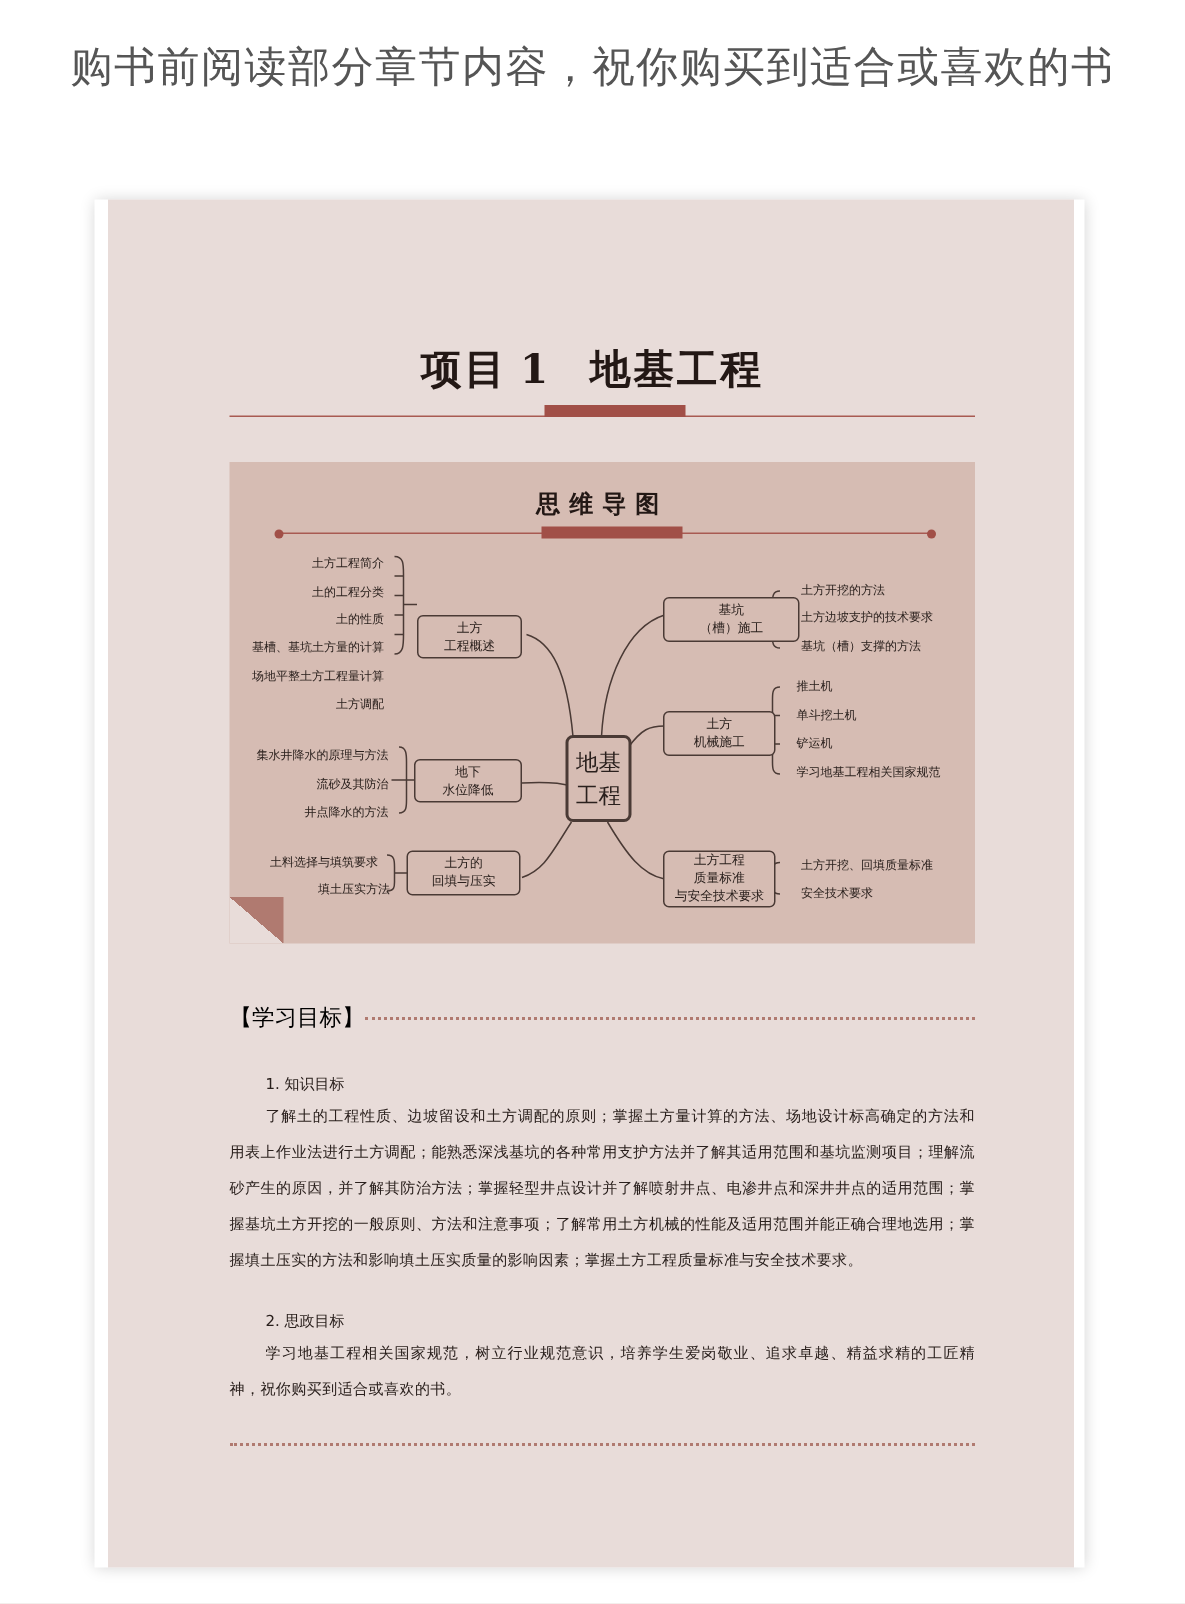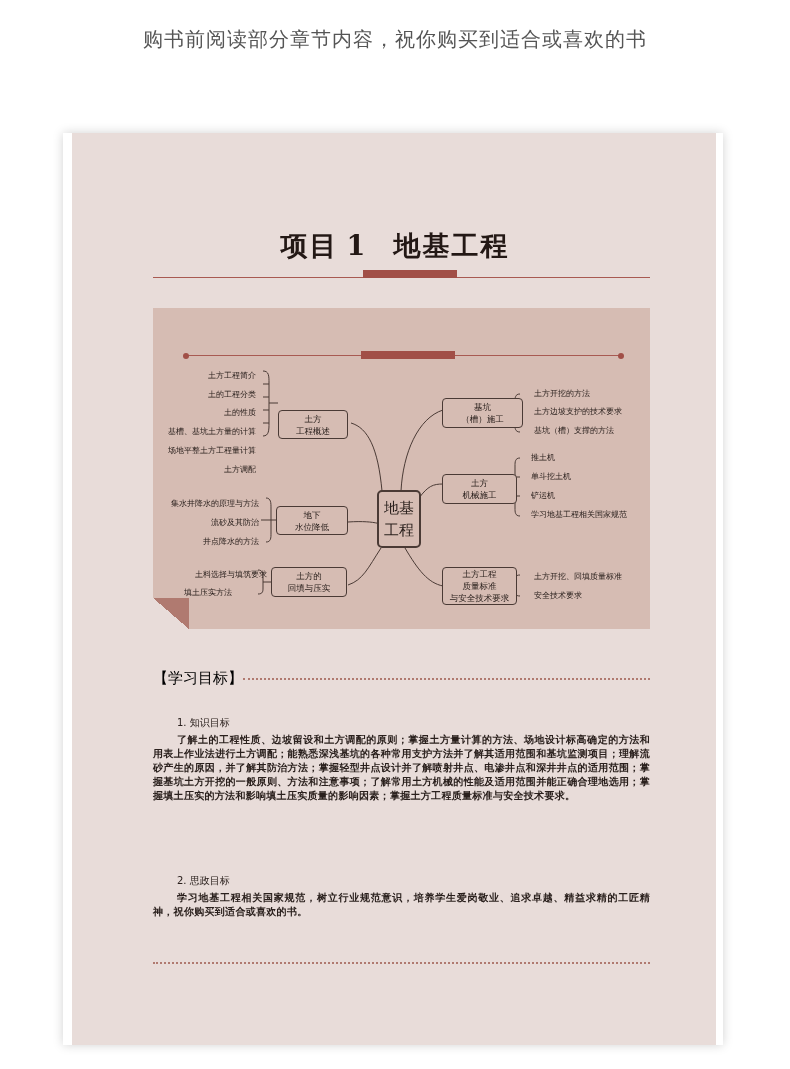--- a/index.html
+++ b/index.html
@@ -2,21 +2,21 @@
 <html><head>
 <meta charset="utf-8">
 <style>
   html, body { margin: 0; padding: 0; }
   body {
     width: 790px; height: 1069px; background: #ffffff; position: relative; overflow: hidden;
     font-family: "DejaVu Sans", "Liberation Sans", sans-serif;
   }
   .top-caption {
     position: absolute; left: 0; top: 26px; width: 790px; text-align: center;
-    font-size: 20px; color: #555555; letter-spacing: 1px;
+    font-size: 28px; color: #555555; letter-spacing: 1px;
   }
   .card {
     position: absolute; left: 63px; top: 133px; width: 660px; height: 912px;
     background: #ffffff; box-shadow: 0 0 10px rgba(0,0,0,0.18);
   }
   .page {
     position: absolute; left: 72px; top: 133px; width: 644px; height: 912px;
     background: #e8dcd9;
   }
   .chapter-title {
@@ -57,40 +57,41 @@
   }
   svg.links { position: absolute; left: 0; top: 0; }
   .section-head {
     position: absolute; left: 153px; top: 669px; font-size: 15px; color: #000000;
   }
   .dots {
     position: absolute; height: 0; border-top: 2px dotted #b07a70;
   }
   .body-text {
     position: absolute; left: 153px; width: 497px; font-size: 10px; color: #2a201d;
-    line-height: 14px; text-align: justify; letter-spacing: 0.3px; font-weight: bold;
+    line-height: 24px; text-align: justify; letter-spacing: 0.3px;
   }
   .sub-head { position: absolute; left: 177px; font-size: 10px; color: #2a201d; }
   .indent { text-indent: 24px; }
 </style>
 </head>
 <body>
 
 <div class="top-caption">购书前阅读部分章节内容，祝你购买到适合或喜欢的书</div>
 
 <div class="card"></div>
 <div class="page"></div>
 
 <div class="chapter-title">
   <span>项目</span><span class="num">1</span><span>地基工程</span>
 </div>
 <div class="title-rule"></div>
 <div class="title-bar"></div>
 
 <div class="mindmap">
+  <div class="mm-title">思维导图</div>
   <div class="mm-rule"></div>
   <div class="mm-dot" style="left:30px"></div>
   <div class="mm-dot" style="left:465px"></div>
   <div class="mm-bar"></div>
 
   <svg class="links" width="497" height="321">
     <g fill="none" stroke="#4a3a35" stroke-width="1">
 
       <path d="M229 183 C 225 140, 215 120, 198 115"></path>
       <path d="M248 183 C 250 145, 265 110, 290 102"></path>
@@ -128,21 +129,21 @@
   </div>
   <div class="node" style="left:123px;top:198px;width:72px;height:29px;">
     <span>地下</span>
     <span>水位降低</span>
   </div>
   <div class="node" style="left:118px;top:259px;width:76px;height:30px;">
     <span>土方的</span>
     <span>回填与压实</span>
   </div>
 
-  <div class="node" style="left:289px;top:90px;width:81px;height:30px;">
+  <div class="node" style="left:289px;top:90px;width:91px;height:30px;">
     <span>基坑</span>
     <span>（槽）施工</span>
   </div>
   <div class="node" style="left:289px;top:166px;width:75px;height:30px;">
     <span>土方</span>
     <span>机械施工</span>
   </div>
   <div class="node" style="left:289px;top:259px;width:75px;height:38px;">
     <span>土方工程</span>
     <span>质量标准</span>
@@ -153,22 +154,22 @@
   <div class="leaf r" style="right:394px;top:82px;">土的工程分类</div>
   <div class="leaf r" style="right:394px;top:100px;">土的性质</div>
   <div class="leaf r" style="right:394px;top:119px;">基槽、基坑土方量的计算</div>
   <div class="leaf r" style="right:394px;top:138px;">场地平整土方工程量计算</div>
   <div class="leaf r" style="right:394px;top:157px;">土方调配</div>
 
   <div class="leaf r" style="right:391px;top:191px;margin-left:17px;">集水井降水的原理与方法</div>
   <div class="leaf r" style="right:391px;top:210px;">流砂及其防治</div>
   <div class="leaf r" style="right:391px;top:229px;">井点降水的方法</div>
 
-  <div class="leaf r" style="right:383px;top:262px;">土料选择与填筑要求</div>
-  <div class="leaf r" style="right:418px;top:280px;">填土压实方法</div>
+  <div class="leaf r" style="right:398px;top:262px;">土料选择与填筑要求</div>
+  <div class="leaf r" style="right:390px;top:280px;">填土压实方法</div>
 
   <div class="leaf" style="left:381px;top:81px;">土方开挖的方法</div>
   <div class="leaf" style="left:381px;top:99px;">土方边坡支护的技术要求</div>
   <div class="leaf" style="left:381px;top:118px;">基坑（槽）支撑的方法</div>
 
   <div class="leaf" style="left:378px;top:145px;">推土机</div>
   <div class="leaf" style="left:378px;top:164px;">单斗挖土机</div>
   <div class="leaf" style="left:378px;top:183px;">铲运机</div>
   <div class="leaf" style="left:378px;top:202px;">学习地基工程相关国家规范</div>
 

